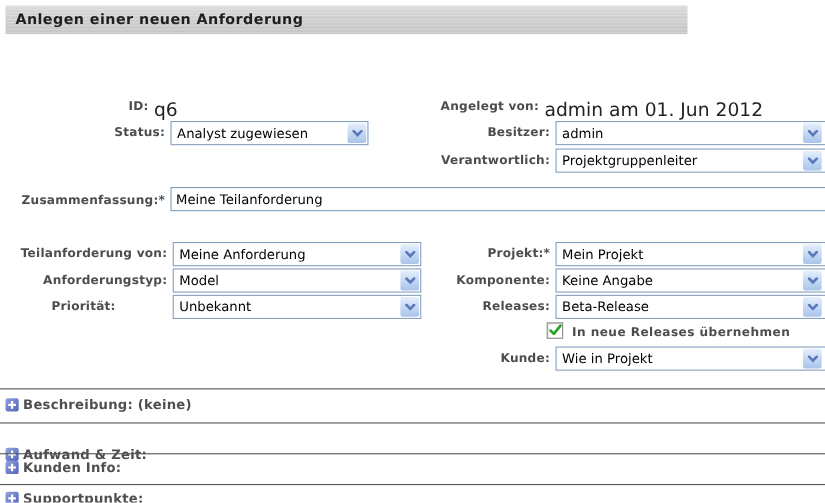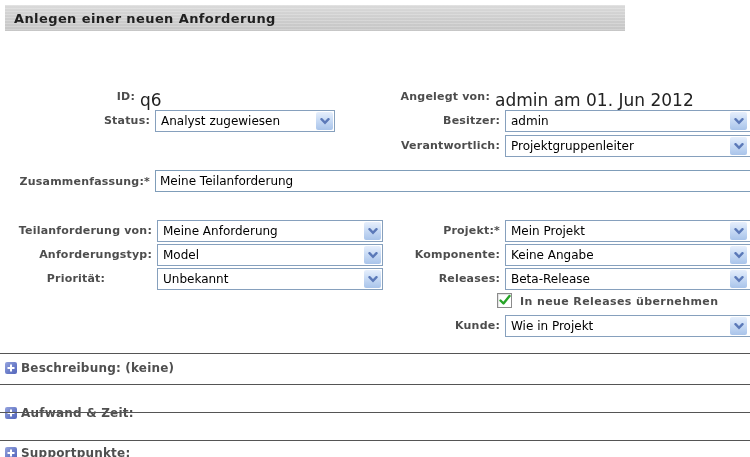--- a/index.html
+++ b/index.html
@@ -211,20 +211,28 @@
   <div class="secrow" style="top:389px;margin-top:16px;">
     <span class="plusicon">
       <svg width="8" height="8" viewBox="0 0 8 8">
           <path d="M4 0.5 V7.5 M0.5 4 H7.5" stroke="#fff" stroke-width="2"></path>
         </svg>
     </span>
     <span class="sectext">Aufwand &amp; Zeit:</span>
   </div>
   <div class="sepline" style="top:412px;"></div>
 
+  <div class="secrow" style="top:417px;">
+    <span class="plusicon">
+      <svg width="8" height="8" viewBox="0 0 8 8">
+          <path d="M4 0.5 V7.5 M0.5 4 H7.5" stroke="#fff" stroke-width="2"></path>
+        </svg>
+    </span>
+    <span class="sectext">Kunden Info:</span>
+  </div>
   <div class="sepline" style="top:440px;"></div>
 
   <div class="secrow" style="top:445px;">
     <span class="plusicon">
       <svg width="8" height="8" viewBox="0 0 8 8">
           <path d="M4 0.5 V7.5 M0.5 4 H7.5" stroke="#fff" stroke-width="2"></path>
         </svg>
     </span>
     <span class="sectext">Supportpunkte:</span>
   </div>

